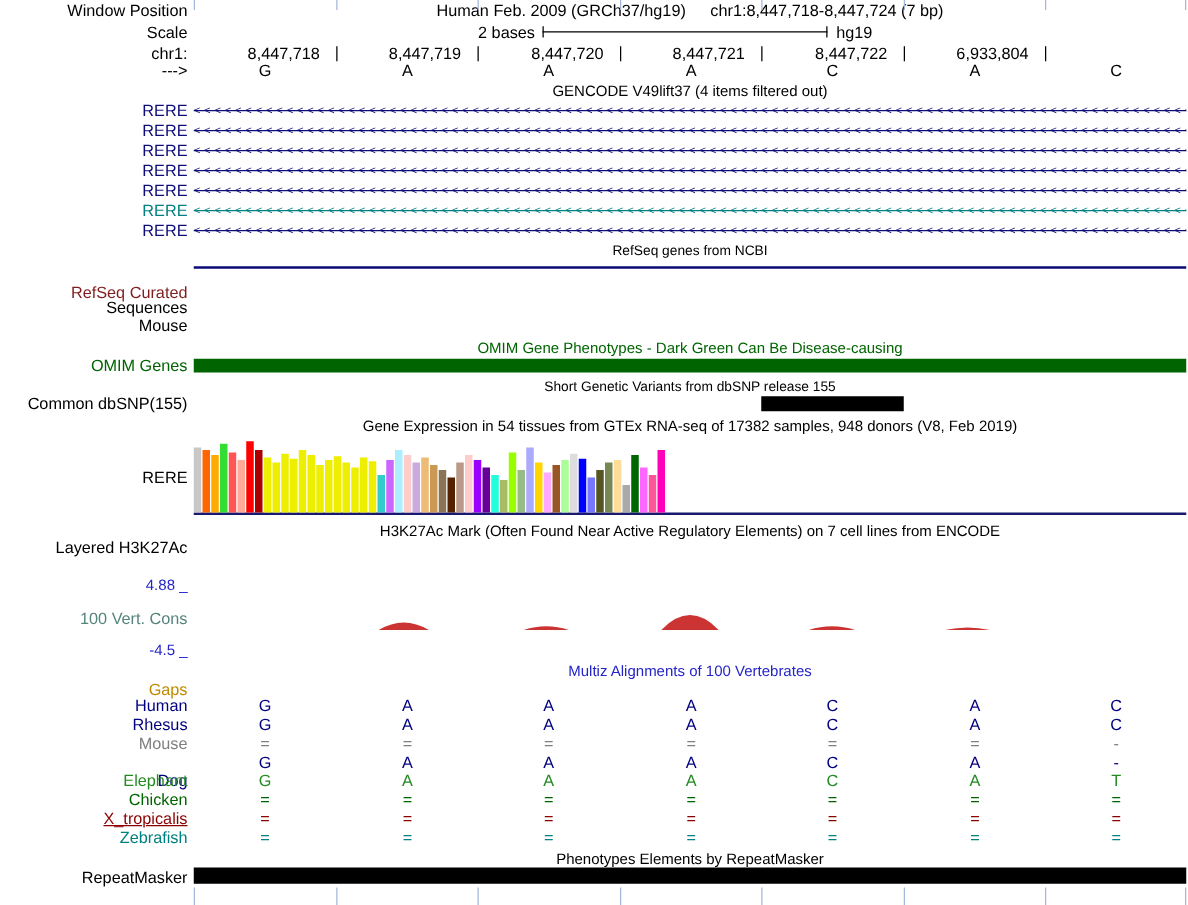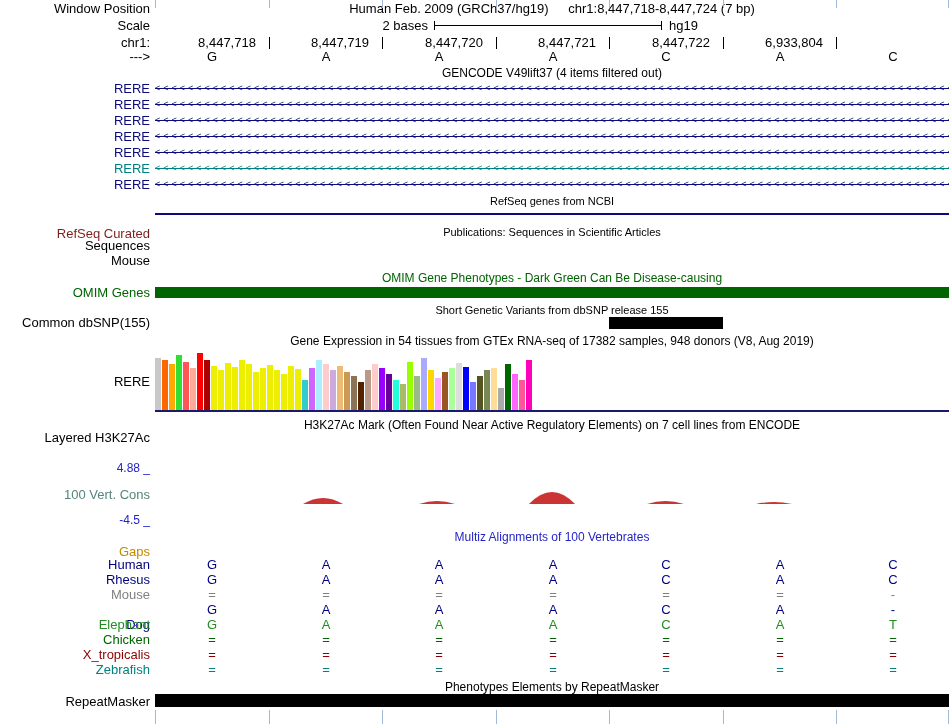--- a/index.html
+++ b/index.html
@@ -41,32 +41,31 @@
   <div class="lbl" style="top:36px">chr1:</div>
 
   <div class="lbl" style="top:50px">---&gt;</div>
 
   <div class="ctitle" style="top:66px">GENCODE V49lift37 (4 items filtered out)</div>
 
   <div class="ctitle small" style="top:194px">RefSeq genes from NCBI</div>
   <div class="lbl" style="top: 207px; color: #7f1d1d; margin-top: 20px;">RefSeq Curated</div>
   <div class="abs" style="top: 213px; left: 155px; width: 794px; height: 2px; background: rgb(12, 12, 120);"></div>
 
-  <div class="ctitle small" style="top:225px">Publications: Sequences in Scientific Articles</div>
   <div class="lbl" style="top:239px">Sequences</div>
   <div class="lbl" style="top:254px">Mouse</div>
 
   <div class="ctitle" style="top: 271px; color: rgb(0, 100, 0);">OMIM Gene Phenotypes - Dark Green Can Be Disease-causing</div>
   <div class="lbl" style="top: 286px; color: rgb(0, 100, 0);">OMIM Genes</div>
   <div class="abs" style="top: 287px; left: 155px; width: 794px; height: 11px; background: rgb(0, 100, 0);"></div>
 
   <div class="ctitle small" style="top:303px">Short Genetic Variants from dbSNP release 155</div>
   <div class="lbl" style="top:316px">Common dbSNP(155)</div>
 
-  <div class="ctitle" style="top:334px">Gene Expression in 54 tissues from GTEx RNA-seq of 17382 samples, 948 donors (V8, Aug 2019)</div>
+  <div class="ctitle" style="top:334px">Gene Expression in 54 tissues from GTEx RNA-seq of 17382 samples, 948 donors (V8, Feb 2019)</div>
   <div class="lbl" style="top:375px">RERE</div>
   <div class="abs" style="top: 410px; left: 155px; width: 794px; height: 2px; background: rgb(25, 25, 112);"></div>
 
   <div class="ctitle" style="top:418px">H3K27Ac Mark (Often Found Near Active Regulatory Elements) on 7 cell lines from ENCODE</div>
   <div class="lbl" style="top:431px">Layered H3K27Ac</div>
 
   <div class="lbl" style="top: 461px; font-size: 12px; color: rgb(36, 36, 200);">4.88 _</div>
   <div class="lbl" style="top: 488px; color: rgb(85, 132, 124);">100 Vert. Cons</div>
   <div class="lbl" style="top: 513px; font-size: 12px; color: rgb(36, 36, 200);">-4.5 _</div>
   <svg id="cons-svg" style="position:absolute;left:155px;top:480px" width="794" height="40">
@@ -229,21 +228,21 @@
     <div class="base" style="left: 723px; top: 618px; width: 114px; color: rgb(34, 139, 34);">A</div>
     <div class="base" style="left: 836px; top: 618px; width: 114px; color: rgb(34, 139, 34);">T</div>
     <div class="lbl" style="top: 633px; color: rgb(0, 100, 0);">Chicken</div>
     <div class="base" style="left: 155px; top: 633px; width: 114px; color: rgb(0, 100, 0);">=</div>
     <div class="base" style="left: 269px; top: 633px; width: 114px; color: rgb(0, 100, 0);">=</div>
     <div class="base" style="left: 382px; top: 633px; width: 114px; color: rgb(0, 100, 0);">=</div>
     <div class="base" style="left: 496px; top: 633px; width: 114px; color: rgb(0, 100, 0);">=</div>
     <div class="base" style="left: 609px; top: 633px; width: 114px; color: rgb(0, 100, 0);">=</div>
     <div class="base" style="left: 723px; top: 633px; width: 114px; color: rgb(0, 100, 0);">=</div>
     <div class="base" style="left: 836px; top: 633px; width: 114px; color: rgb(0, 100, 0);">=</div>
-    <div class="lbl" style="top: 648px; color: rgb(139, 0, 0);">X_tropicalis</div>
+    <div class="lbl" style="top: 648px; color: rgb(139, 0, 0); text-decoration: underline;">X_tropicalis</div>
     <div class="base" style="left: 155px; top: 648px; width: 114px; color: rgb(139, 0, 0);">=</div>
     <div class="base" style="left: 269px; top: 648px; width: 114px; color: rgb(139, 0, 0);">=</div>
     <div class="base" style="left: 382px; top: 648px; width: 114px; color: rgb(139, 0, 0);">=</div>
     <div class="base" style="left: 496px; top: 648px; width: 114px; color: rgb(139, 0, 0);">=</div>
     <div class="base" style="left: 609px; top: 648px; width: 114px; color: rgb(139, 0, 0);">=</div>
     <div class="base" style="left: 723px; top: 648px; width: 114px; color: rgb(139, 0, 0);">=</div>
     <div class="base" style="left: 836px; top: 648px; width: 114px; color: rgb(139, 0, 0);">=</div>
     <div class="lbl" style="top: 663px; color: rgb(0, 128, 128);">Zebrafish</div>
     <div class="base" style="left: 155px; top: 663px; width: 114px; color: rgb(0, 128, 128);">=</div>
     <div class="base" style="left: 269px; top: 663px; width: 114px; color: rgb(0, 128, 128);">=</div>

